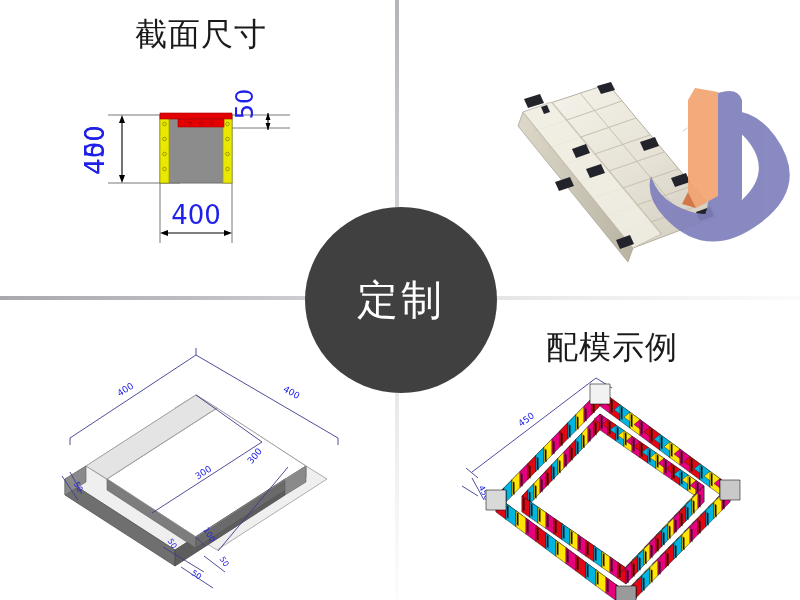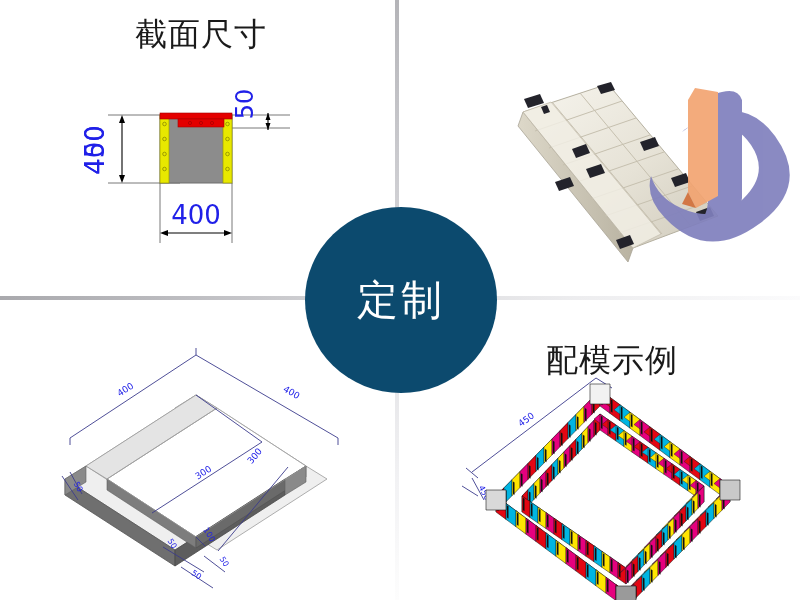--- a/index.html
+++ b/index.html
@@ -27,27 +27,27 @@
     position:absolute;
     font-size:32px;line-height:1;
     color:#1a1a1a;
     letter-spacing:1px;
     white-space:nowrap;
     font-family:"DejaVu Sans","Liberation Sans",sans-serif;
   }
   #t1{left:135px;top:18px;}
   #t2{left:533px;top:18px;}
   #t3{left:138px;top:322px;}
-  #t4{left:546px;top:344px;}
+  #t4{left:546px;top:331px;}
 
   
   .badge{
     position:absolute;left:305px;top:207px;width:192px;height:186px;
     border-radius:50%;
-    background:#0c4a6e;
+    background:#404040;
     z-index:40;
     display:flex;flex-direction:column;
     align-items:center;justify-content:center;
   }
   .badge span{
     color:#ffffff;font-size:41px;line-height:1.28;
     letter-spacing:3px;
     font-family:"DejaVu Sans","Liberation Sans",sans-serif;
   }
 

